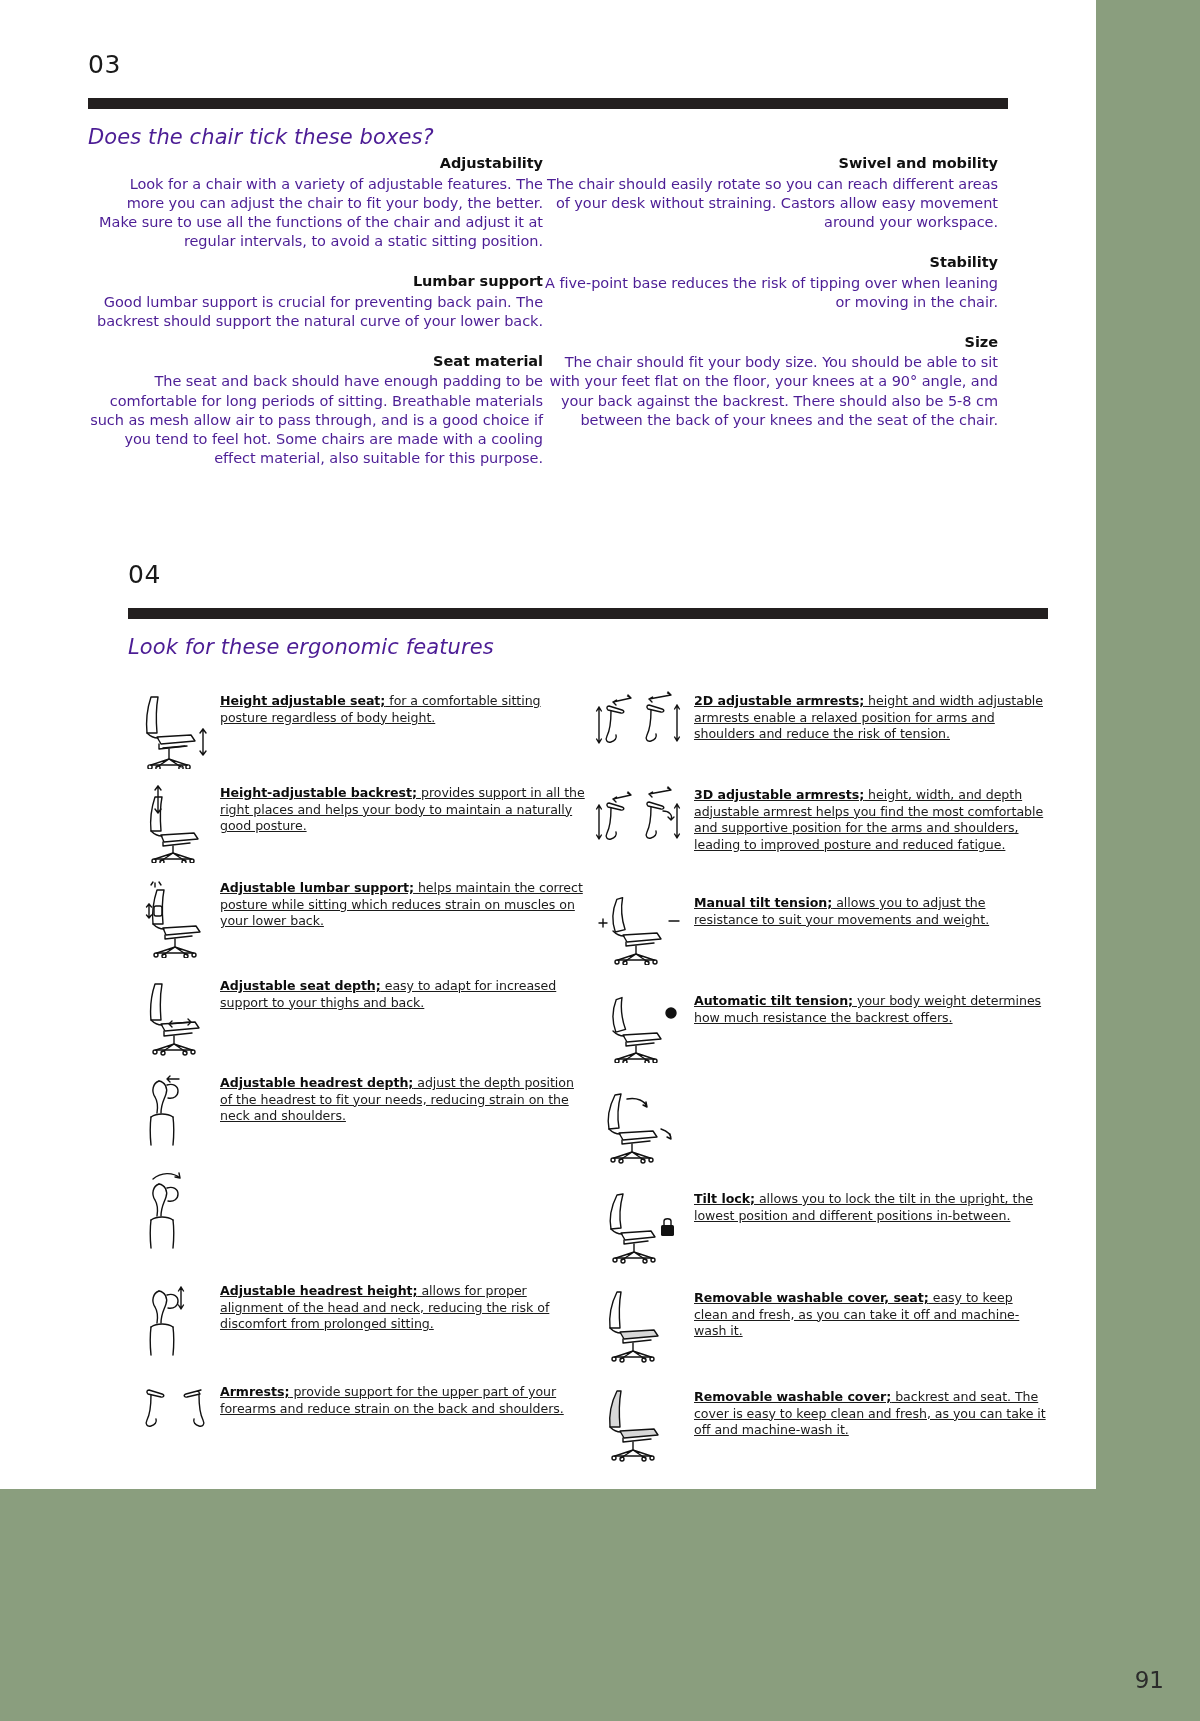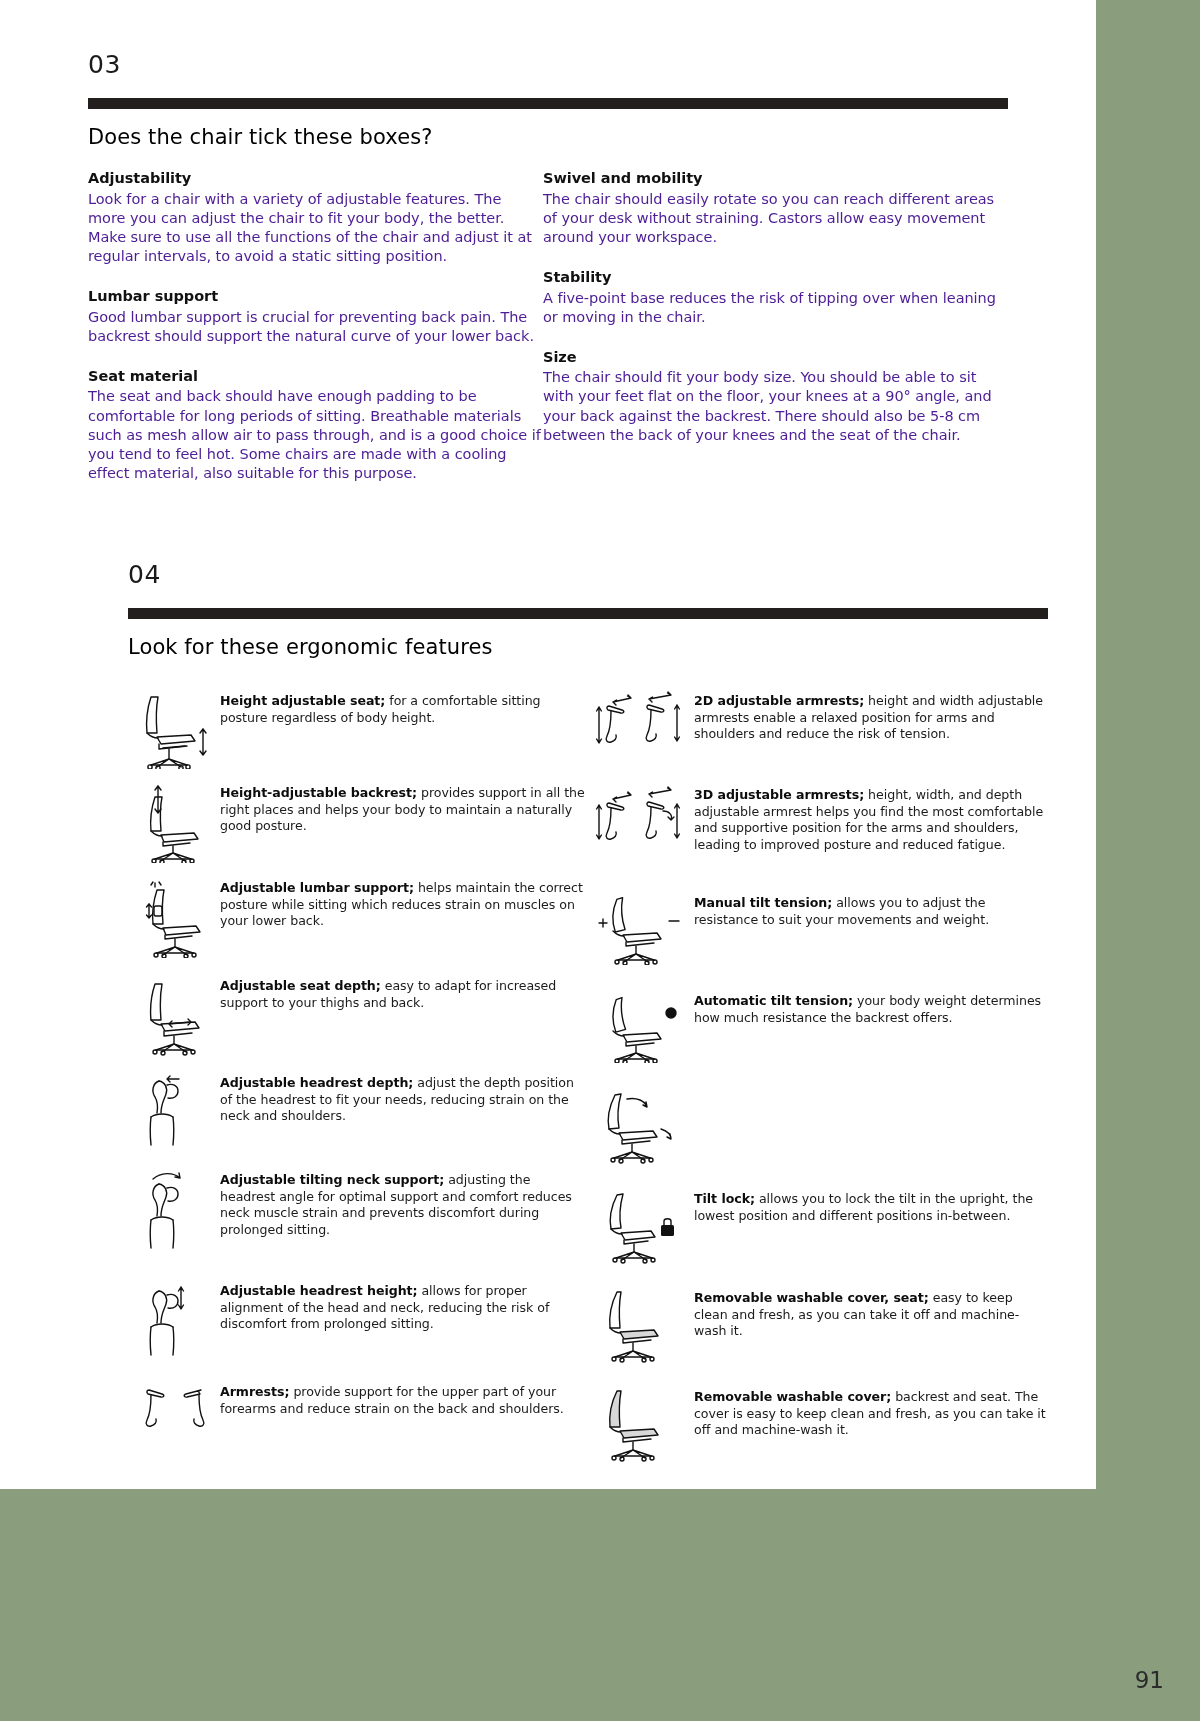--- a/index.html
+++ b/index.html
@@ -46,30 +46,32 @@
 
   .rule {
     height: 11px;
     background: #231f1f;
     margin-top: 21px;
   }
 
   .sec-title {
     font-size: 21px;
     font-weight: 400;
-    color: #000000;
+    color: #4c1d95;
     margin-top: 16px;
     letter-spacing: 0.1px;
+    font-style: italic;
   }
 
   
   .cols {
     display: flex;
-    margin-top: 20px;
+    margin-top: 5px;
     gap: 0;
+    text-align: right;
   }
   .col {
     width: 455px;
   }
   .col.right { margin-left: 0px; }
 
   .blk { margin-bottom: 21px; }
   .blk:last-child { margin-bottom: 0; }
 
   .blk h4 {
@@ -109,20 +111,21 @@
     justify-content: center;
     padding-top: 2px;
   }
   .fig.wide { width: 106px; min-width: 106px; }
   .ftext {
     font-size: 12.6px;
     line-height: 1.33;
     color: #1b1b1b;
     letter-spacing: -0.05px;
     padding-top: 4px;
+    text-decoration: underline;
   }
   .ftext b { font-weight: bold; color: #0d0d0d; }
 
   .page-num {
     position: absolute;
     right: 36px;
     bottom: 28px;
     font-size: 23px;
     color: #2b2b2b;
     font-family: "DejaVu Sans", sans-serif;
@@ -296,23 +299,20 @@
             <svg width="74" height="82" viewBox="0 0 74 82" fill="none" stroke="#111" stroke-width="1.4" stroke-linecap="round" stroke-linejoin="round">
               <path d="M22 14 C16 16 14 24 18 30 C21 35 21 40 20 46"></path>
               <path d="M22 14 C28 15 31 21 29 27 C27 33 24 37 24 46"></path>
               <path d="M30 18 C36 16 41 19 41 24 C41 29 37 32 31 31"></path>
               <path d="M14 50 C20 46 30 46 36 50"></path>
               <path d="M14 50 C13 58 13 68 14 78"></path>
               <path d="M36 50 C37 58 37 68 36 78"></path>
               <path d="M16 9 C24 2 36 2 43 8 M43 8 L38 7 M43 8 L42 3"></path>
             </svg>
           </div>
-          <div class="ftext">
-            <b>Adjustable tilting neck support;</b><span> adjusting the headrest angle for optimal support and comfort reduces neck muscle strain and prevents discomfort during prolonged sitting.</span>
-          </div>
         </div>
 
         <div class="feature" style="height:95px">
           <div class="fig">
             <svg width="74" height="80" viewBox="0 0 74 80" fill="none" stroke="#111" stroke-width="1.4" stroke-linecap="round" stroke-linejoin="round">
               <path d="M22 10 C16 12 14 20 18 26 C21 31 21 36 20 42"></path>
               <path d="M22 10 C28 11 31 17 29 23 C27 29 24 33 24 42"></path>
               <path d="M30 14 C36 12 41 15 41 20 C41 25 37 28 31 27"></path>
               <path d="M14 46 C20 42 30 42 36 46"></path>
               <path d="M14 46 C13 54 13 64 14 74"></path>

